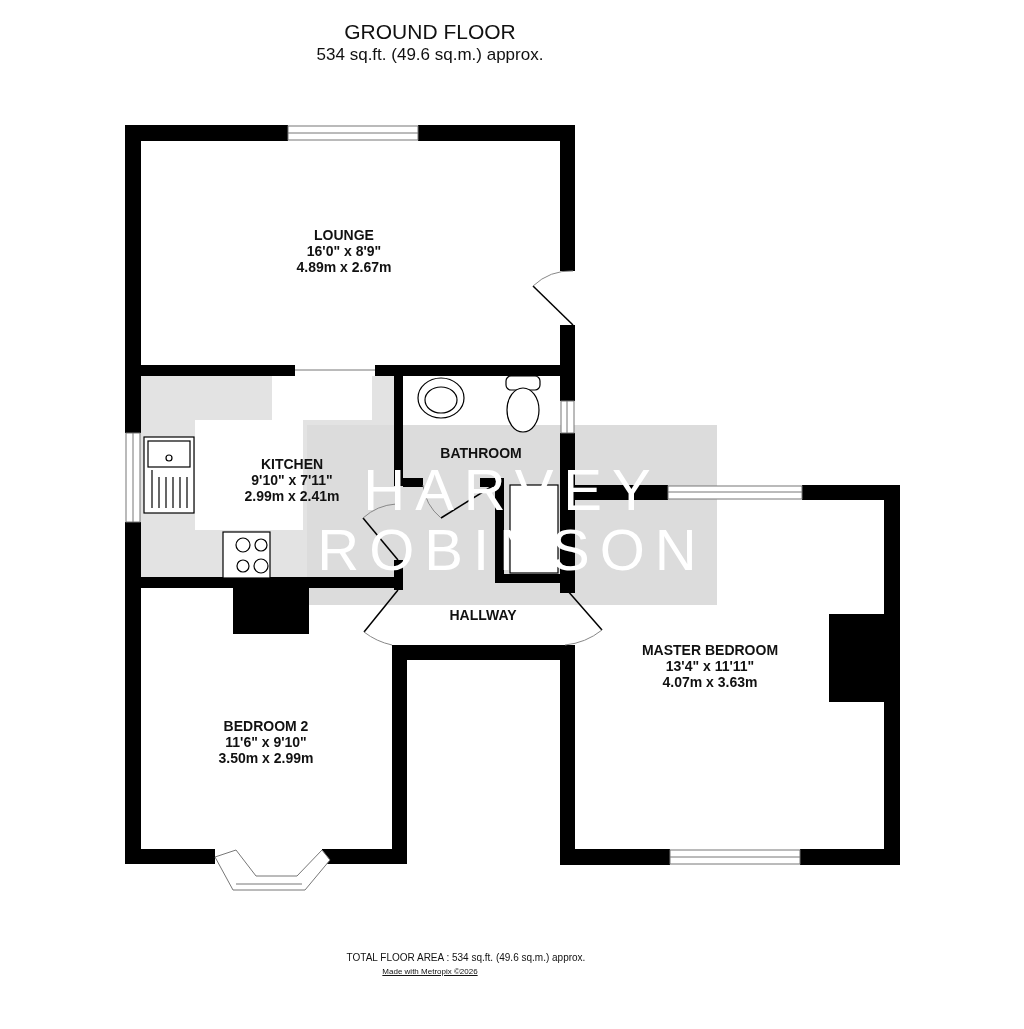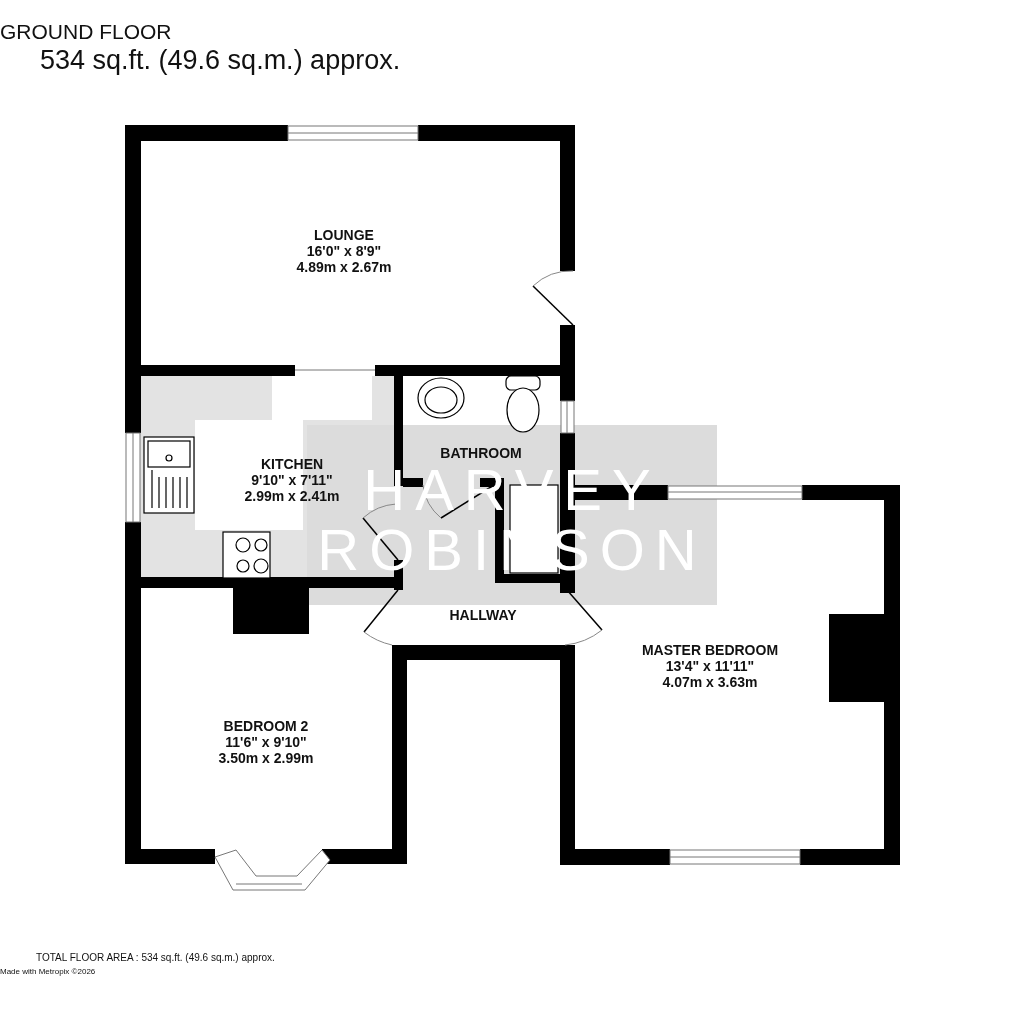--- a/index.html
+++ b/index.html
@@ -1,21 +1,21 @@
 <!DOCTYPE html>
 <html><head>
 <meta charset="utf-8">
 <style>
   html,body{margin:0;padding:0;background:#ffffff;}
   body{width:1024px;height:1029px;position:relative;overflow:hidden;font-family:"Liberation Sans",sans-serif;}
-  .title{position:absolute;left:0;width:860px;text-align:left;color:#111;}
+  .title{position:absolute;left:0;width:860px;text-align:center;color:#111;}
   #t1{top:20px;font-size:21px;}
-  #t2{top:45px;font-size:27px;padding-left:40px;}
+  #t2{top:45px;font-size:17px;}
   #foot1{top:952px;font-size:10px;margin-left:36px;}
-  #foot2{top:967px;font-size:8px;}
+  #foot2{top:967px;font-size:8px;text-decoration:underline;}
   svg{position:absolute;left:0;top:0;}
   .lbl{font-family:"Liberation Sans",sans-serif;font-weight:bold;font-size:14px;fill:#111;}
   .wm{font-family:"Liberation Sans",sans-serif;font-size:58px;fill:#ffffff;letter-spacing:10px;}
 </style>
 </head>
 <body>
 
 <div class="title" id="t1">GROUND FLOOR</div>
 <div class="title" id="t2">534 sq.ft. (49.6 sq.m.) approx.</div>
 

